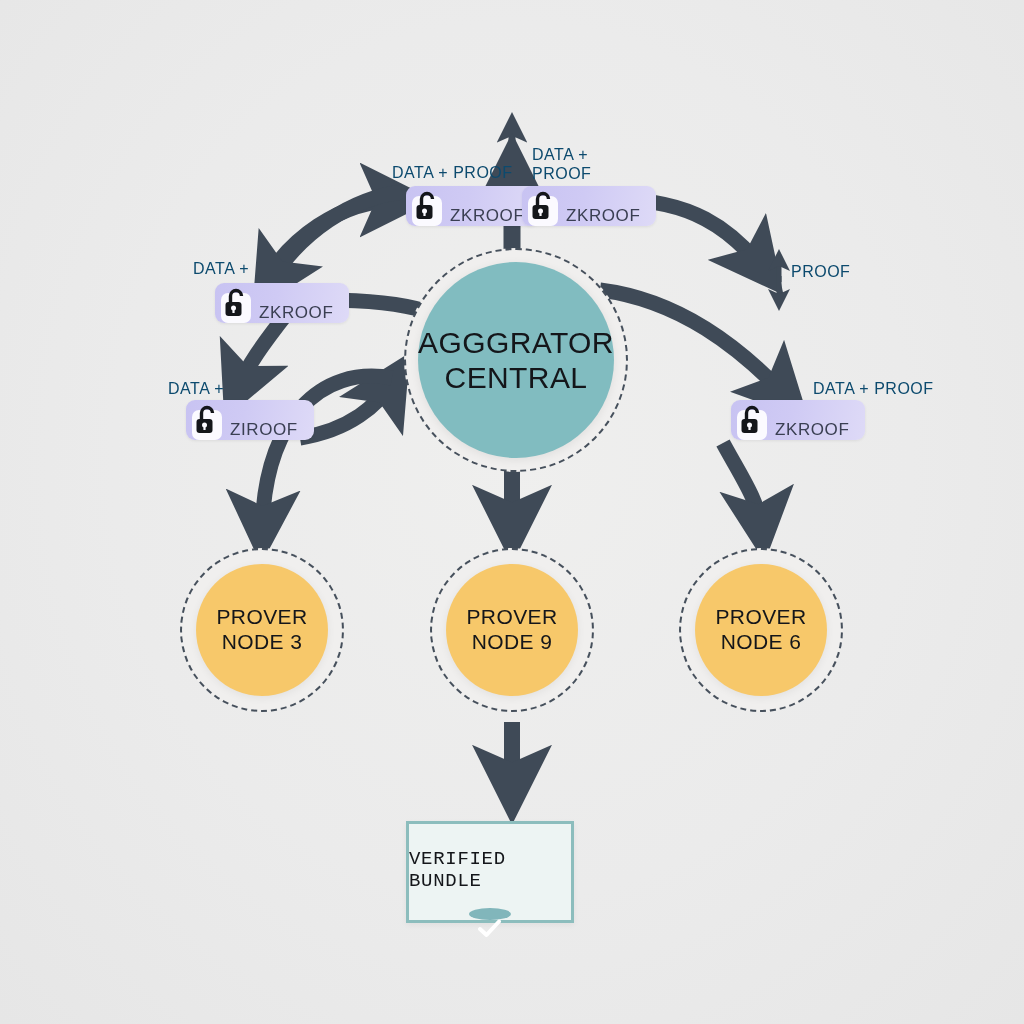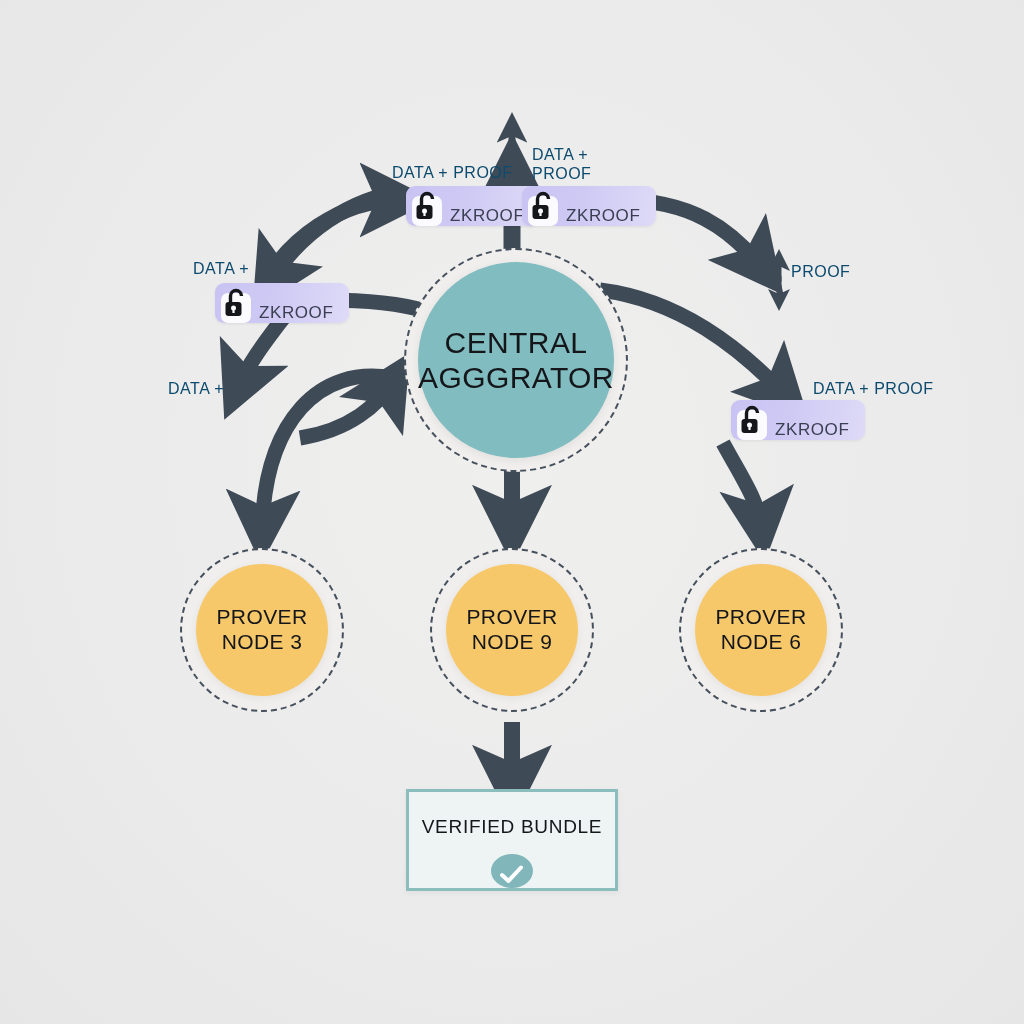--- a/index.html
+++ b/index.html
@@ -178,22 +178,22 @@
       <line x1="512" y1="722" x2="512" y2="788" stroke-width="16" marker-end="url(#ah)"></line>
 
       <line x1="779" y1="282" x2="779" y2="259" stroke-width="5" marker-end="url(#ah-sm)"></line>
       <line x1="779" y1="276" x2="779" y2="301" stroke-width="5" marker-end="url(#ah-sm)"></line>
     </g>
   </svg>
 
   <div class="node-ring" style="left:404px; top:248px; width:224px; height:224px;"></div>
   <div class="node-core" id="central-core" style="left:418px; top:262px; width:196px; height:196px;">
     <div class="label">
+      <div>AGGGRATOR</div>
       <div>CENTRAL</div>
-      <div>AGGGRATOR</div>
     </div>
   </div>
 
   <div class="node-ring" style="left:180px; top:548px; width:164px; height:164px;"></div>
   <div class="node-core prover-core" style="left:196px; top:564px; width:132px; height:132px;">
     <div class="label">
       <div>PROVER</div>
       <div>NODE 3</div>
     </div>
   </div>
@@ -258,34 +258,45 @@
       <svg width="26" height="36" viewBox="0 0 26 36">
         <path d="M7.5,16 L7.5,10 a5.5,5.5 0 0 1 11,0" fill="none" stroke="#14161a" stroke-width="3.4"></path>
         <rect x="2.5" y="16" width="16" height="14" rx="3" fill="#14161a"></rect>
         <circle cx="10.5" cy="22" r="2.5" fill="#fbfaff"></circle>
         <rect x="9.4" y="22" width="2.2" height="5" fill="#fbfaff"></rect>
       </svg>
     </span>
     <span class="badge-text">ZKROOF</span>
   </div>
 
+  <div class="zk-badge" style="left:186px; top:400px;">
+    <span class="lock-tile">
+      <svg width="26" height="36" viewBox="0 0 26 36">
+        <path d="M7.5,16 L7.5,10 a5.5,5.5 0 0 1 11,0" fill="none" stroke="#14161a" stroke-width="3.4"></path>
+        <rect x="2.5" y="16" width="16" height="14" rx="3" fill="#14161a"></rect>
+        <circle cx="10.5" cy="22" r="2.5" fill="#fbfaff"></circle>
+        <rect x="9.4" y="22" width="2.2" height="5" fill="#fbfaff"></rect>
+      </svg>
+    </span>
+    <span class="badge-text">ZIROOF</span>
+  </div>
 
   <div class="zk-badge" style="left:731px; top:400px;">
     <span class="lock-tile">
       <svg width="26" height="36" viewBox="0 0 26 36">
         <path d="M7.5,16 L7.5,10 a5.5,5.5 0 0 1 11,0" fill="none" stroke="#14161a" stroke-width="3.4"></path>
         <rect x="2.5" y="16" width="16" height="14" rx="3" fill="#14161a"></rect>
         <circle cx="10.5" cy="22" r="2.5" fill="#fbfaff"></circle>
         <rect x="9.4" y="22" width="2.2" height="5" fill="#fbfaff"></rect>
       </svg>
     </span>
     <span class="badge-text">ZKROOF</span>
   </div>
 
-  <div id="verified-bundle" style="left:406px; top:789px; width:212px; height:102px;">
+  <div id="verified-bundle" style="left:406px; top:821px; width:168px; height:102px;font-family:Liberation Mono, monospace;">
     <div class="vb-title">VERIFIED BUNDLE</div>
     <div class="check-circle">
       <svg width="24" height="20" viewBox="0 0 24 20">
         <path d="M2,10 L8.5,16 L21,2.5" fill="none" stroke="#ffffff" stroke-width="4" stroke-linecap="round" stroke-linejoin="round"></path>
       </svg>
     </div>
   </div>
 
 </div>
 

